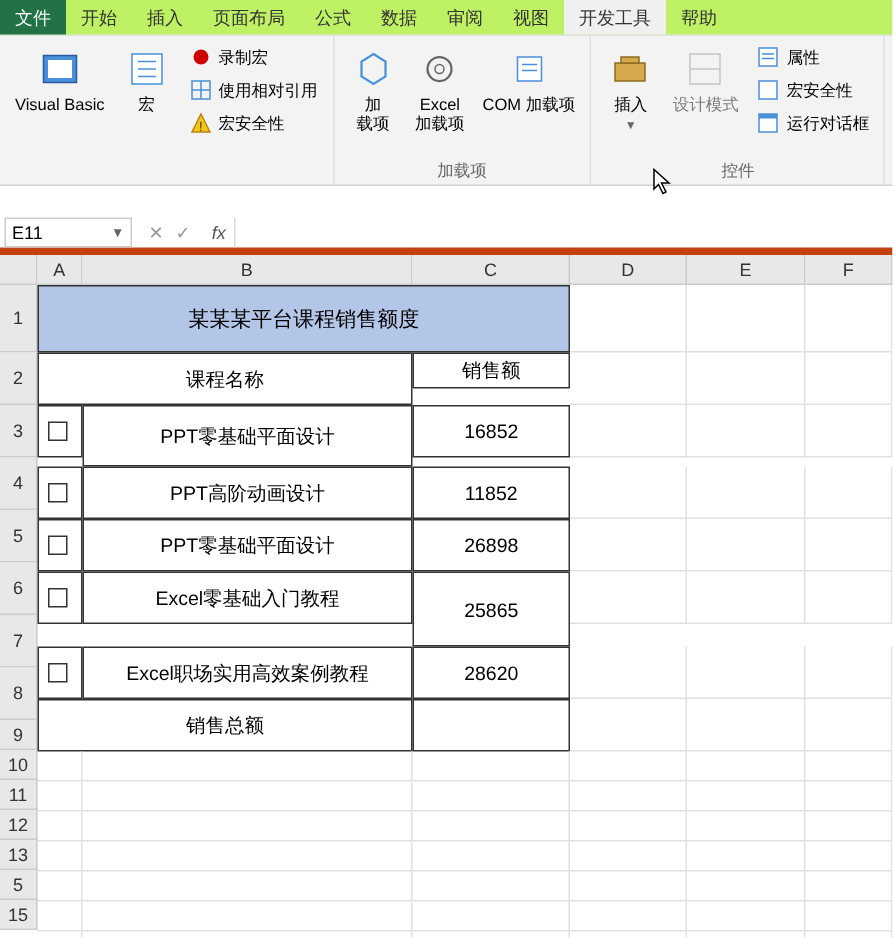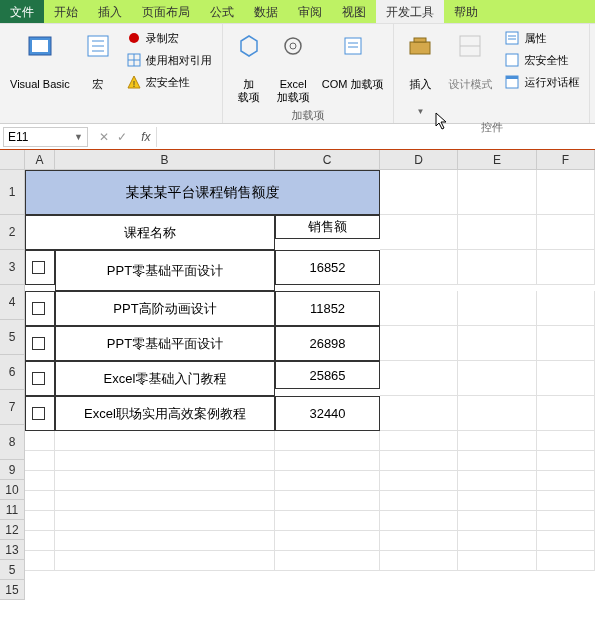--- a/index.html
+++ b/index.html
@@ -7,29 +7,29 @@
 
 .menubar { background: #bef264; display: flex; height: 24px; border-bottom: 1px solid #e0e0e0; }
 .menubar .tab { padding: 4px 10px; font-size: 12px; color: #333; cursor: pointer; }
 .menubar .tab.active { background: #f0f0f0; }
 .menubar .file { background: #217346; color: #fff; }
 
 .ribbon { background: #f3f3f3; display: flex; height: 100px; border-bottom: 1px solid #d0d0d0; }
 .ribbon-group { display: flex; flex-direction: column; justify-content: space-between; padding: 4px 6px 2px; border-right: 1px solid #e0e0e0; }
 .ribbon-group-items { display: flex; gap: 4px; align-items: flex-start; flex: 1; }
 .ribbon-group-label { text-align: center; font-size: 11px; color: #666; padding-top: 2px; }
-.ribbon-btn-large { display: flex; flex-direction: column; align-items: center; gap: 16px; padding: 2px 4px; cursor: pointer; min-width: 40px; }
+.ribbon-btn-large { display: flex; flex-direction: column; align-items: center; gap: 2px; padding: 2px 4px; cursor: pointer; min-width: 40px; }
 .ribbon-btn-large .icon-box { width: 32px; height: 32px; display: flex; align-items: center; justify-content: center; }
 .ribbon-btn-large .label { font-size: 11px; text-align: center; line-height: 1.2; }
 .ribbon-stack { display: flex; flex-direction: column; gap: 2px; }
 .ribbon-btn-small { display: flex; align-items: center; gap: 4px; padding: 2px 4px; font-size: 11px; cursor: pointer; white-space: nowrap; }
 .ribbon-btn-small .icon-box { width: 16px; height: 16px; display: flex; align-items: center; justify-content: center; }
 .disabled { opacity: 0.5; }
 
-.namebox-row { display: flex; align-items: center; height: 26px; border-bottom: 1px solid #c2410c; background: #fff; }
+.namebox-row { display: flex; align-items: center; height: 26px; border-bottom: 5px solid #c2410c; background: #fff; margin-top: 20px; }
 .namebox { width: 85px; border: 1px solid #ccc; height: 20px; margin: 3px; padding: 0 4px; font-size: 12px; display: flex; align-items: center; justify-content: space-between; }
 .namebox .dd { color: #666; font-size: 9px; }
 .fx-btns { display: flex; gap: 8px; padding: 0 8px; color: #999; }
 .fx-btns span { cursor: pointer; }
 .fx-label { font-style: italic; color: #555; padding: 0 6px; }
 .formula-bar { flex: 1; height: 20px; border-left: 1px solid #ddd; }
 
 .sheet-area { display: flex; }
 .corner { width: 25px; height: 20px; background: #e8e8e8; border-right: 1px solid #ccc; border-bottom: 1px solid #ccc; }
 .col-headers { display: flex; height: 20px; }
@@ -307,36 +307,43 @@
       <div class="cell cC tbl-cell tbl-border" style="height:35px">26898</div>
       <div class="cell cD" style="height:35px"></div>
       <div class="cell cE" style="height:35px"></div>
       <div class="cell cF" style="height:35px"></div>
     </div>
     <div class="grid-row">
       <div class="cell cA tbl-border checkbox-cell" style="height:35px;border-left:1px solid #333">
           <div class="chk"></div>
         </div>
       <div class="cell cB tbl-cell tbl-border" style="height:35px">Excel零基础入门教程</div>
-      <div class="cell cC tbl-cell tbl-border" style="height:28px">25865</div>
+      <div class="cell cC tbl-cell tbl-border" style="height:50px">25865</div>
       <div class="cell cD" style="height:35px"></div>
       <div class="cell cE" style="height:35px"></div>
       <div class="cell cF" style="height:35px"></div>
     </div>
     <div class="grid-row">
       <div class="cell cA tbl-border checkbox-cell" style="height:35px;border-left:1px solid #333">
           <div class="chk"></div>
         </div>
       <div class="cell cB tbl-cell tbl-border" style="height:35px">Excel职场实用高效案例教程</div>
-      <div class="cell cC tbl-cell tbl-border" style="height:35px">32440</div>
-      <div class="cell cD" style="height:35px"></div>
-      <div class="cell cE" style="height:35px"></div>
-      <div class="cell cF" style="height:35px"></div>
-    </div>
-
+      <div class="cell cC tbl-cell tbl-border" style="height:35px">28620</div>
+      <div class="cell cD" style="height:35px"></div>
+      <div class="cell cE" style="height:35px"></div>
+      <div class="cell cF" style="height:35px"></div>
+    </div>
+
+    <div class="grid-row">
+      <div class="cell tbl-cell tbl-border" style="width:250px;height:35px;border-left:1px solid #333">销售总额</div>
+      <div class="cell cC tbl-cell tbl-border" style="height:35px"></div>
+      <div class="cell cD" style="height:35px"></div>
+      <div class="cell cE" style="height:35px"></div>
+      <div class="cell cF" style="height:35px"></div>
+    </div>
 
     <div class="grid-row">
         <div class="cell cA" style="height:20px"></div>
         <div class="cell cB" style="height:20px"></div>
         <div class="cell cC" style="height:20px"></div>
         <div class="cell cD" style="height:20px"></div>
         <div class="cell cE" style="height:20px"></div>
         <div class="cell cF" style="height:20px"></div>
       </div>
     <div class="grid-row">

